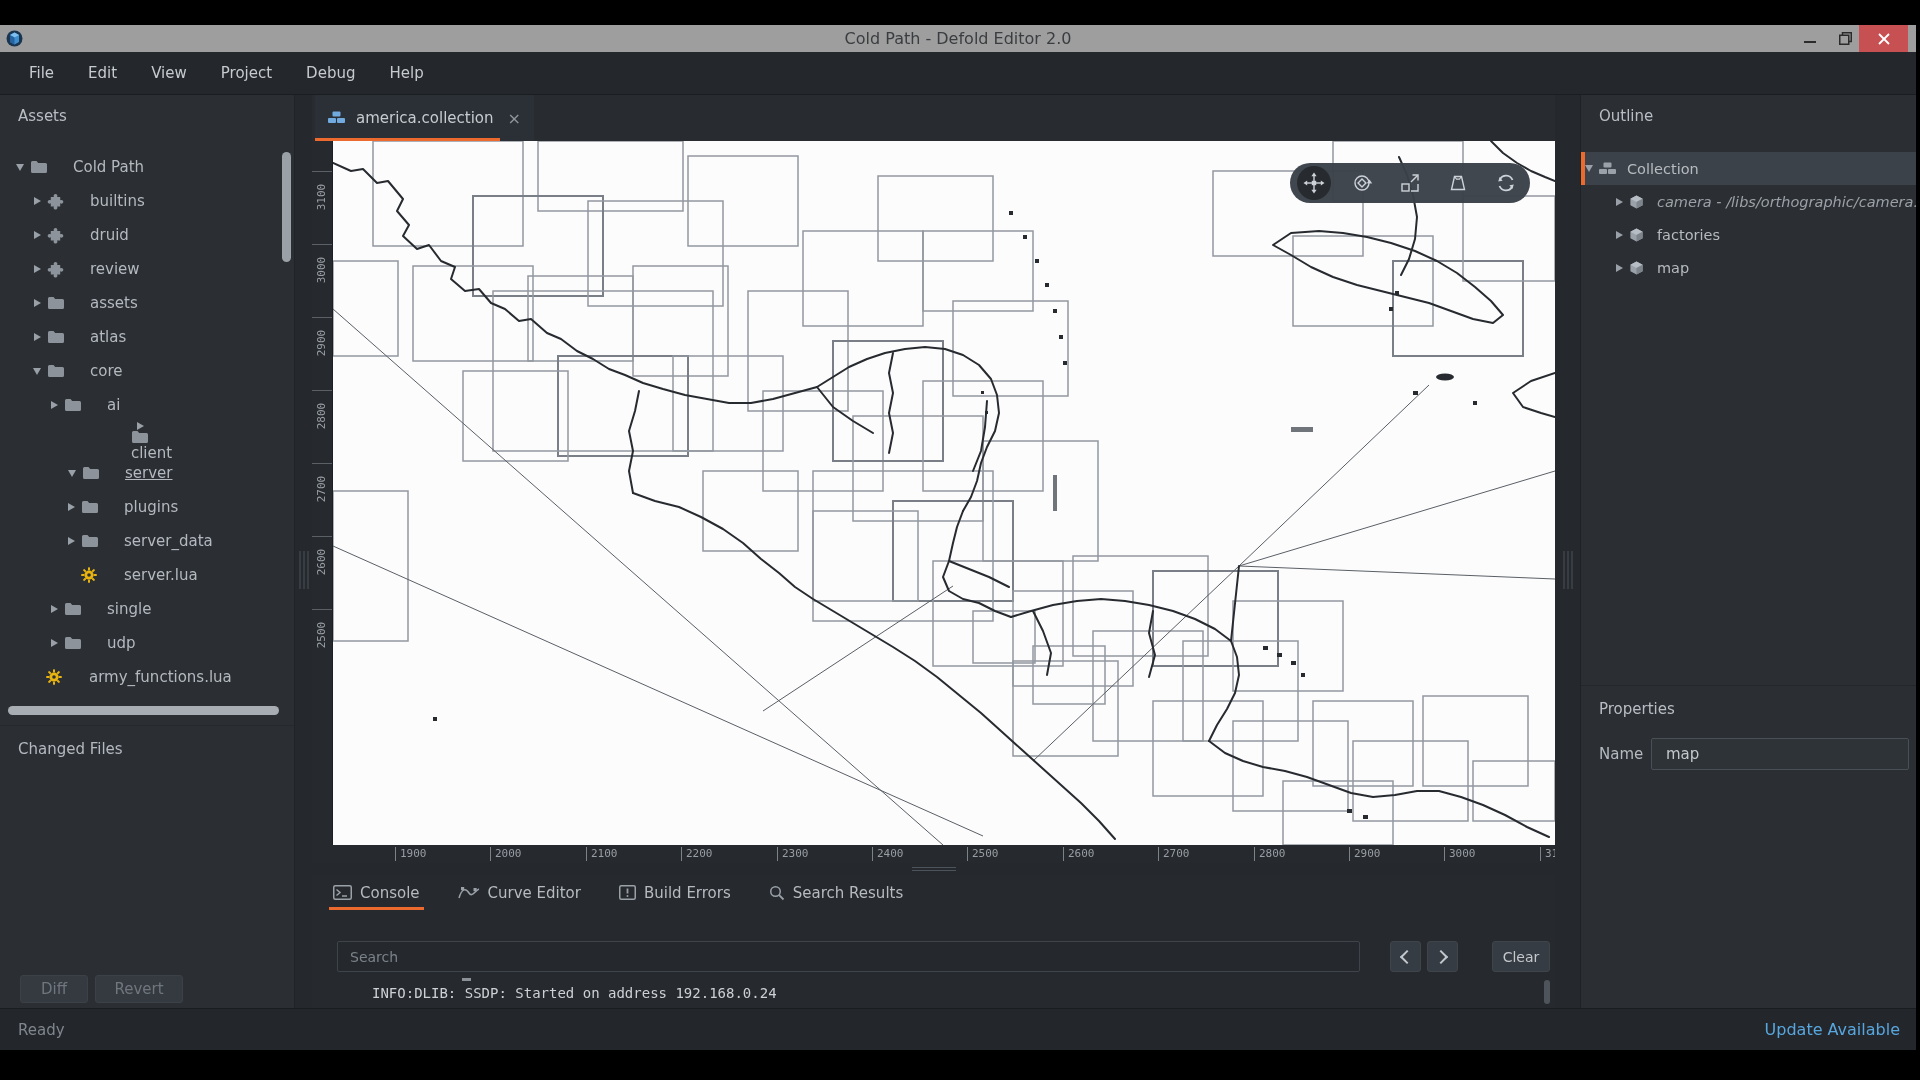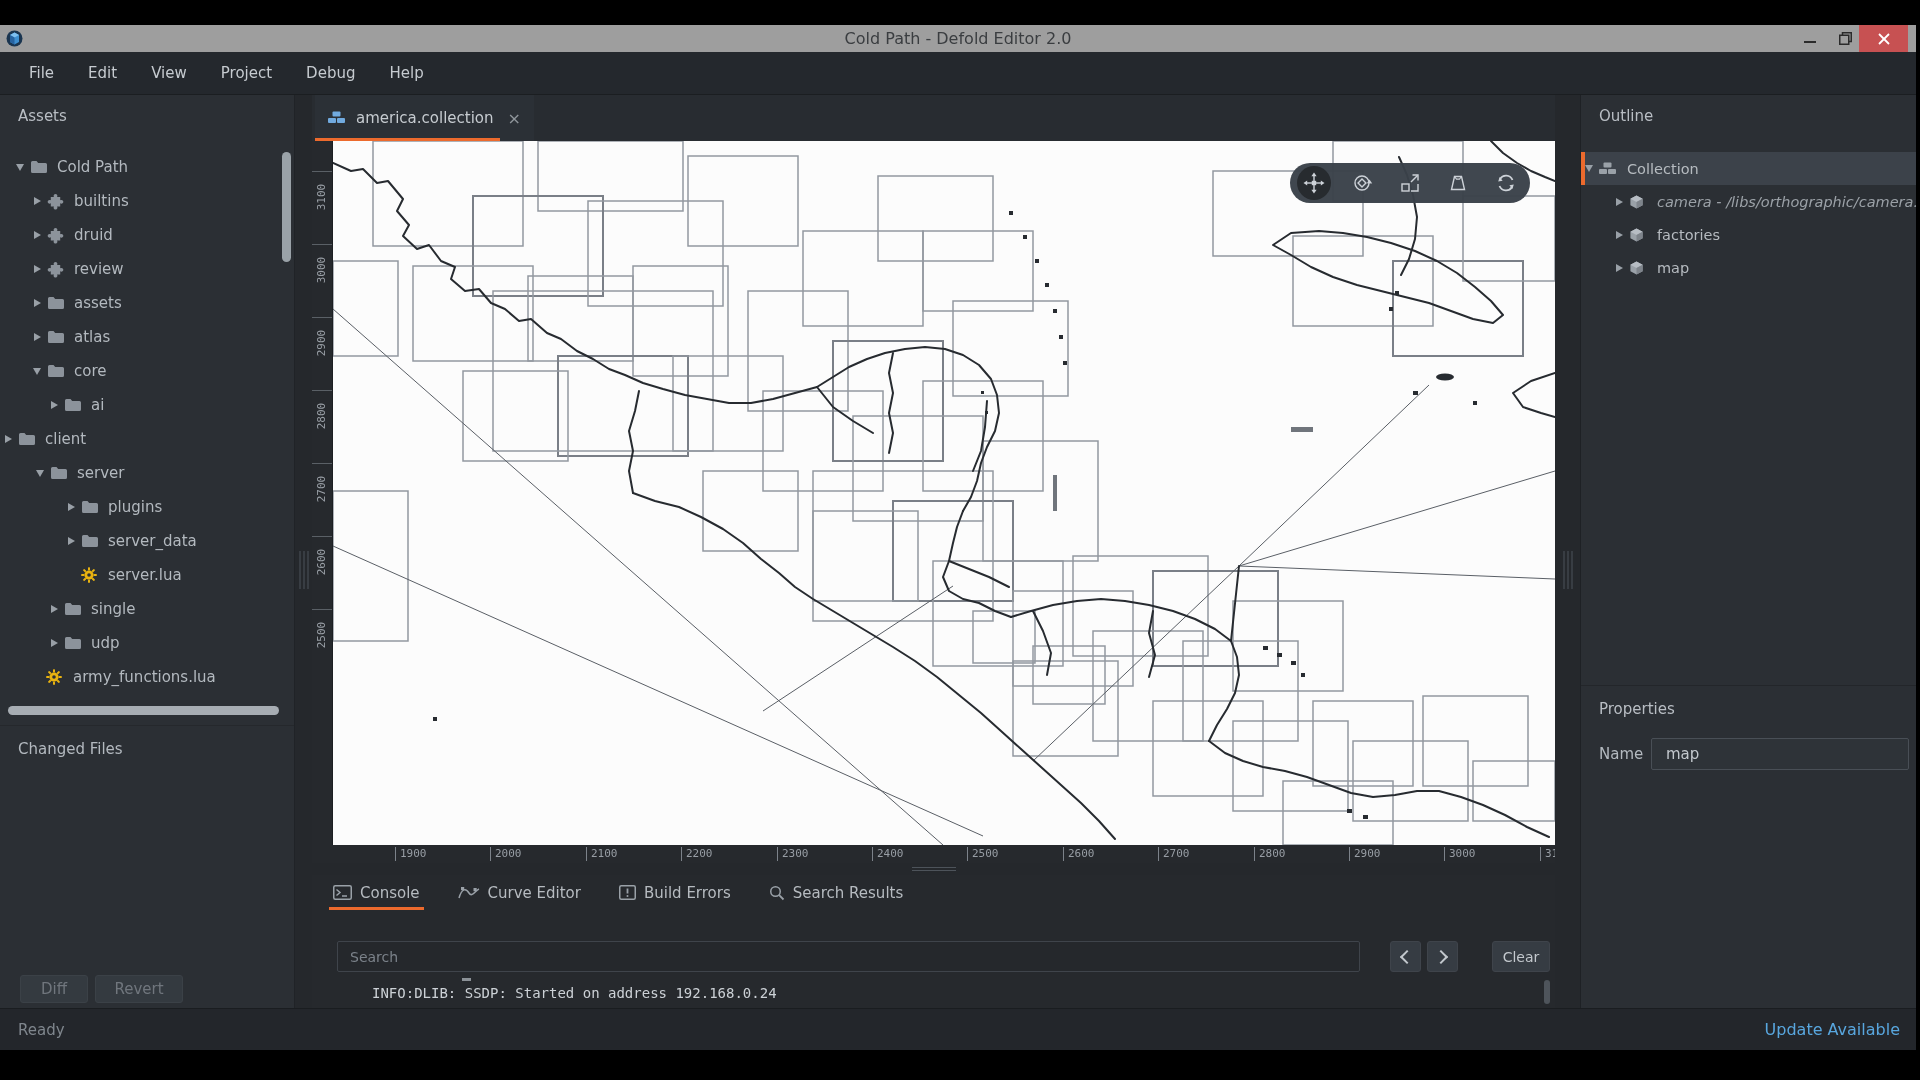--- a/index.html
+++ b/index.html
@@ -23,21 +23,21 @@
   #assets-panel{position:absolute;left:0;top:95px;width:295px;height:913px;background:#2b2f34;
                 border-right:1px solid #202327;box-sizing:border-box;overflow:hidden;}
   .panel-title{position:absolute;left:18px;top:12px;color:#b9bec4;font-size:15px;}
   #assets-tree{position:absolute;left:0;top:55px;width:281px;}
   .tree-row{height:34px;display:flex;align-items:center;white-space:nowrap;color:#b3b9bf;font-size:15px;}
   .arrow-slot{width:16px;display:flex;justify-content:center;flex:none;}
   .arr{width:0;height:0;border-style:solid;}
   .arr.right{border-width:4.5px 0 4.5px 7px;border-color:transparent transparent transparent #99a0a7;}
   .arr.down{border-width:7px 4.5px 0 4.5px;border-color:#99a0a7 transparent transparent transparent;}
   .ticon{width:21px;margin-left:2px;display:flex;align-items:center;flex:none;}
-  .tlabel{margin-left:6px;}
+  .tlabel{margin-left:22px;}
   #assets-vscroll{position:absolute;right:3px;top:57px;width:9px;height:110px;background:#9aa2a8;border-radius:5px;}
   #assets-hscroll{position:absolute;left:8px;top:611px;width:271px;height:9px;background:#a7adb3;border-radius:5px;}
   #changed-divider{position:absolute;left:0;top:630px;width:100%;height:1px;background:#25282c;}
   #changed-title{position:absolute;left:18px;top:645px;color:#b3b9bf;font-size:15px;text-align:right;}
   .ghost-btn{position:absolute;top:880px;height:28px;background:#343a40;border:1px solid #3b4147;border-radius:3px;
              color:#70767d;font-size:15px;display:flex;align-items:center;justify-content:center;box-sizing:border-box;}
   #diff-btn{left:20px;width:68px;}
   #revert-btn{left:95px;width:88px;}
   
   .vsplit{position:absolute;top:95px;height:913px;background:#25282c;}
@@ -246,32 +246,32 @@
           <span class="arrow-slot">
             <span class="arr right"></span>
           </span>
           <span class="ticon">
             <svg width="17" height="14" viewBox="0 0 17 14">
               <path d="M1,2.5 a1.5,1.5 0 0 1 1.5,-1.5 h4 l1.7,2 h7.3 a1.5,1.5 0 0 1 1.5,1.5 v7 a1.5,1.5 0 0 1 -1.5,1.5 h-13 a1.5,1.5 0 0 1 -1.5,-1.5 z" fill="#8c939b"></path>
             </svg>
           </span>
           <span class="tlabel">ai</span>
         </div>
-        <div class="tree-row" style="">
+        <div class="tree-row" style=" flex-direction: column;">
           <span class="arrow-slot">
             <span class="arr right"></span>
           </span>
           <span class="ticon">
             <svg width="17" height="14" viewBox="0 0 17 14">
               <path d="M1,2.5 a1.5,1.5 0 0 1 1.5,-1.5 h4 l1.7,2 h7.3 a1.5,1.5 0 0 1 1.5,1.5 v7 a1.5,1.5 0 0 1 -1.5,1.5 h-13 a1.5,1.5 0 0 1 -1.5,-1.5 z" fill="#8c939b"></path>
             </svg>
           </span>
           <span class="tlabel">client</span>
         </div>
-        <div class="tree-row" style="padding-left: 32px;">
+        <div class="tree-row" style="padding-left: 64px; text-decoration: underline;">
           <span class="arrow-slot">
             <span class="arr down"></span>
           </span>
           <span class="ticon">
             <svg width="17" height="14" viewBox="0 0 17 14">
               <path d="M1,2.5 a1.5,1.5 0 0 1 1.5,-1.5 h4 l1.7,2 h7.3 a1.5,1.5 0 0 1 1.5,1.5 v7 a1.5,1.5 0 0 1 -1.5,1.5 h-13 a1.5,1.5 0 0 1 -1.5,-1.5 z" fill="#8c939b"></path>
             </svg>
           </span>
           <span class="tlabel">server</span>
         </div>

